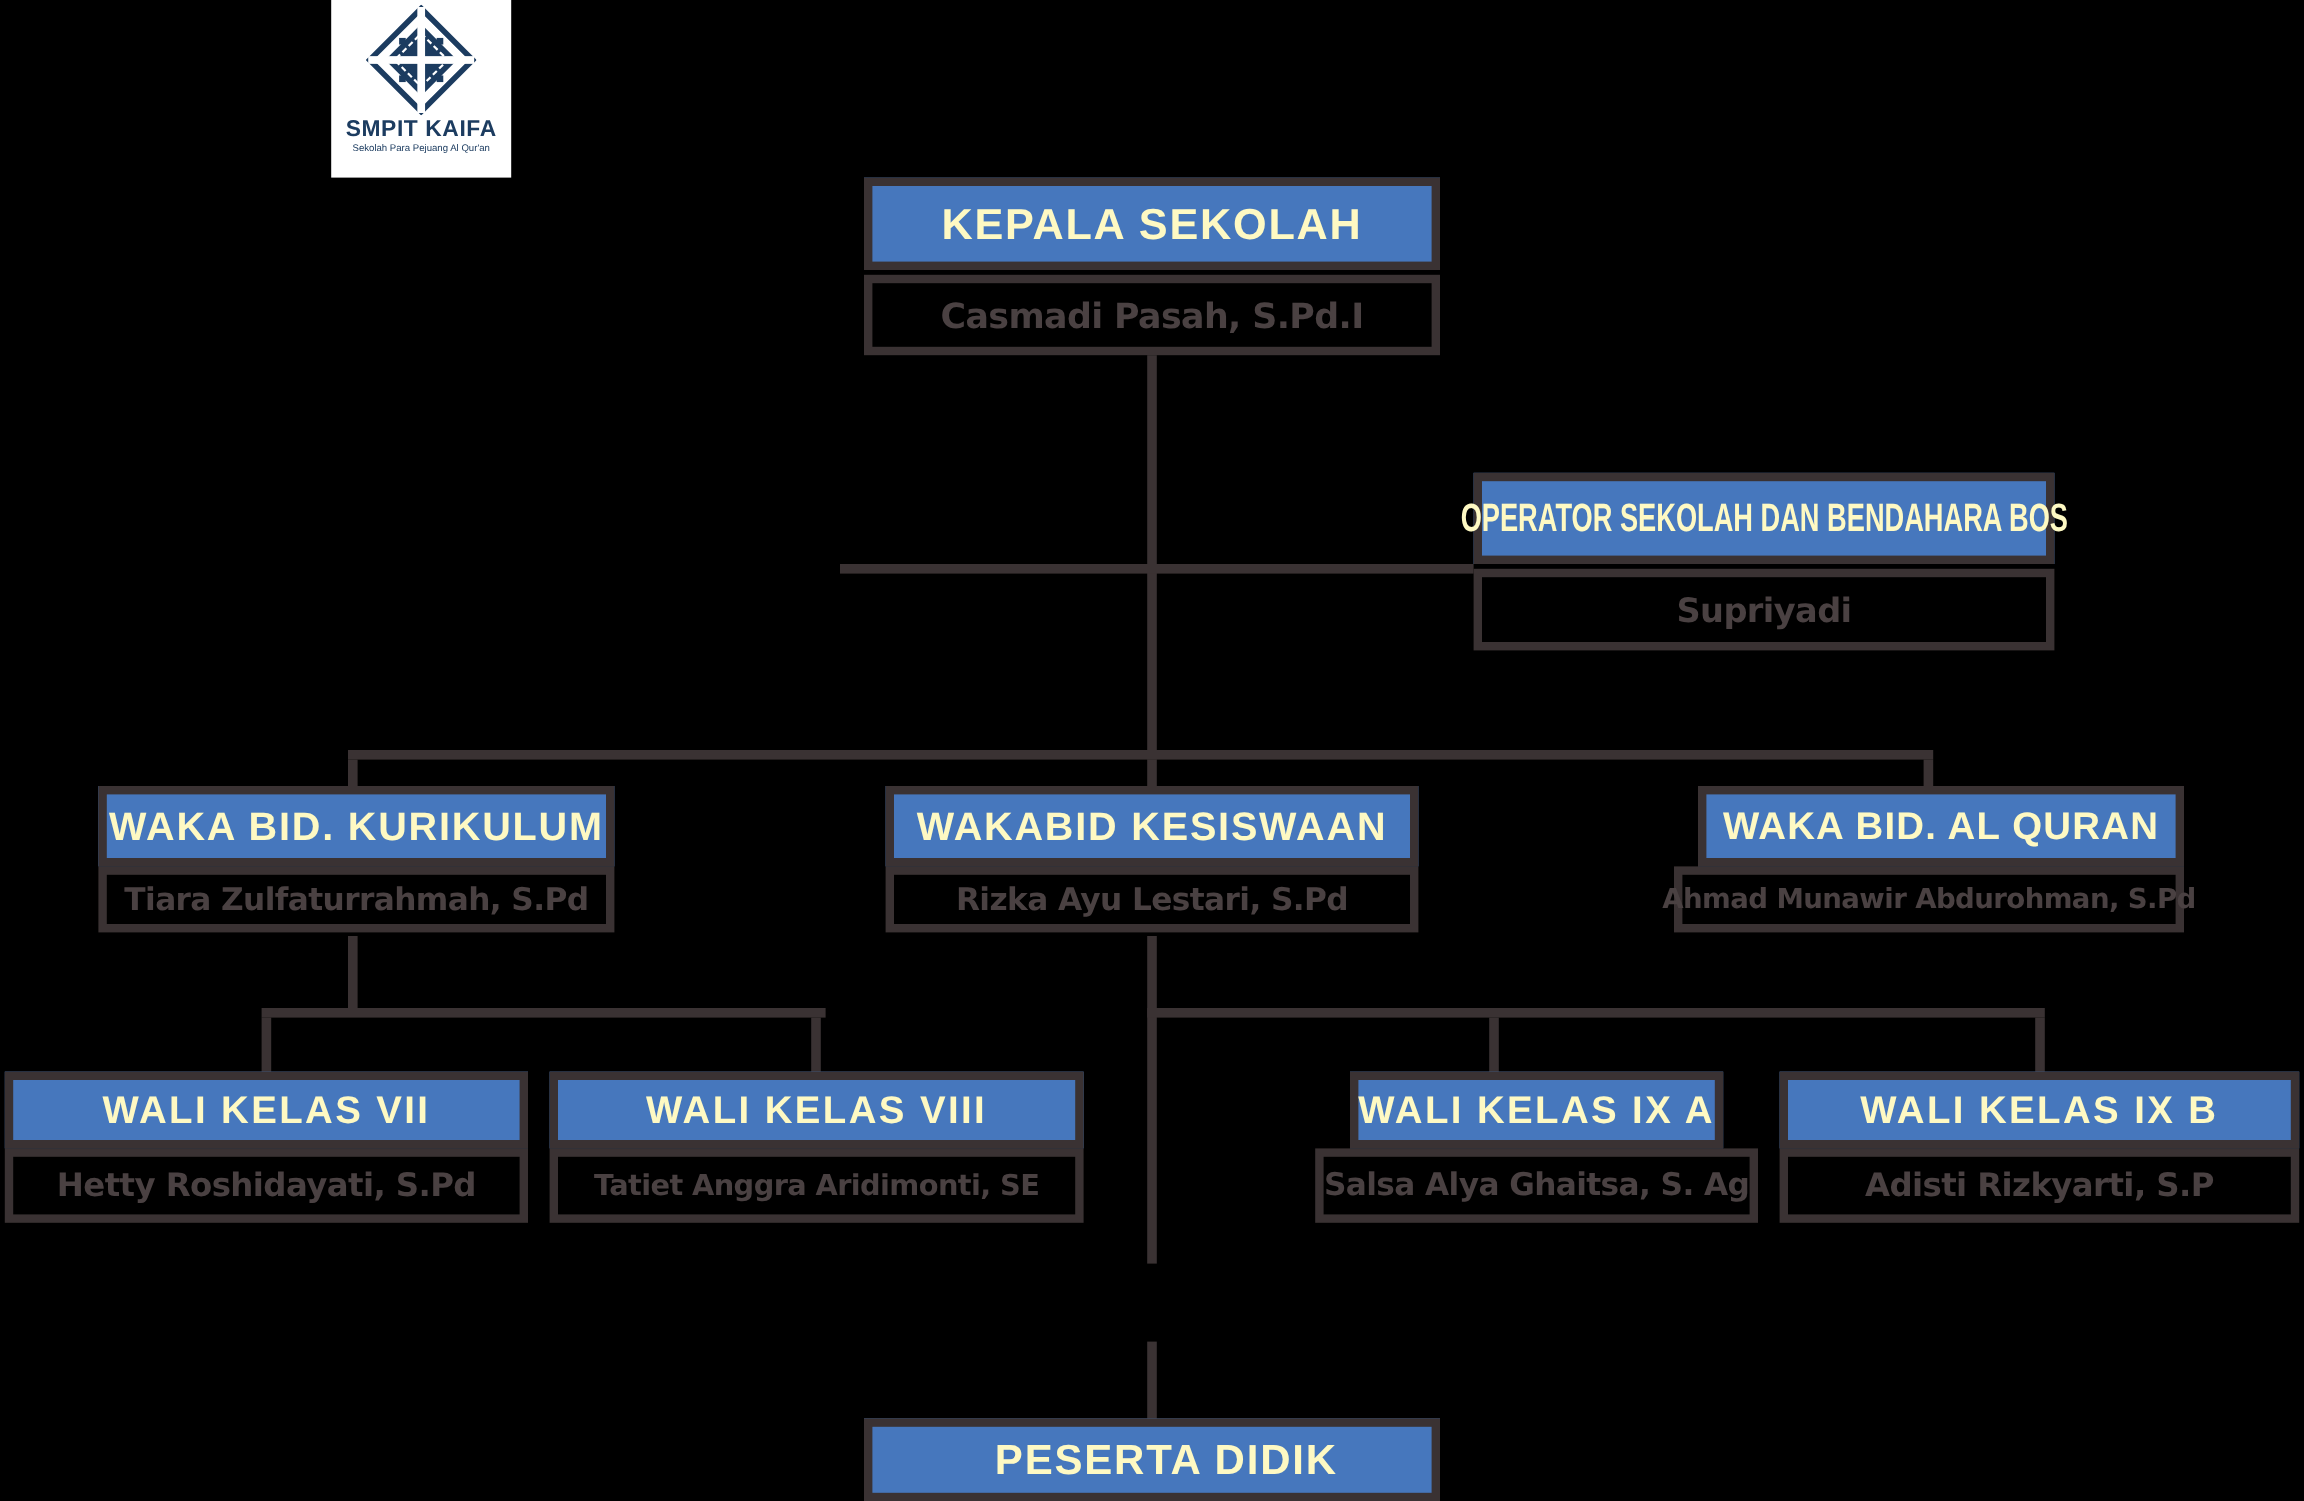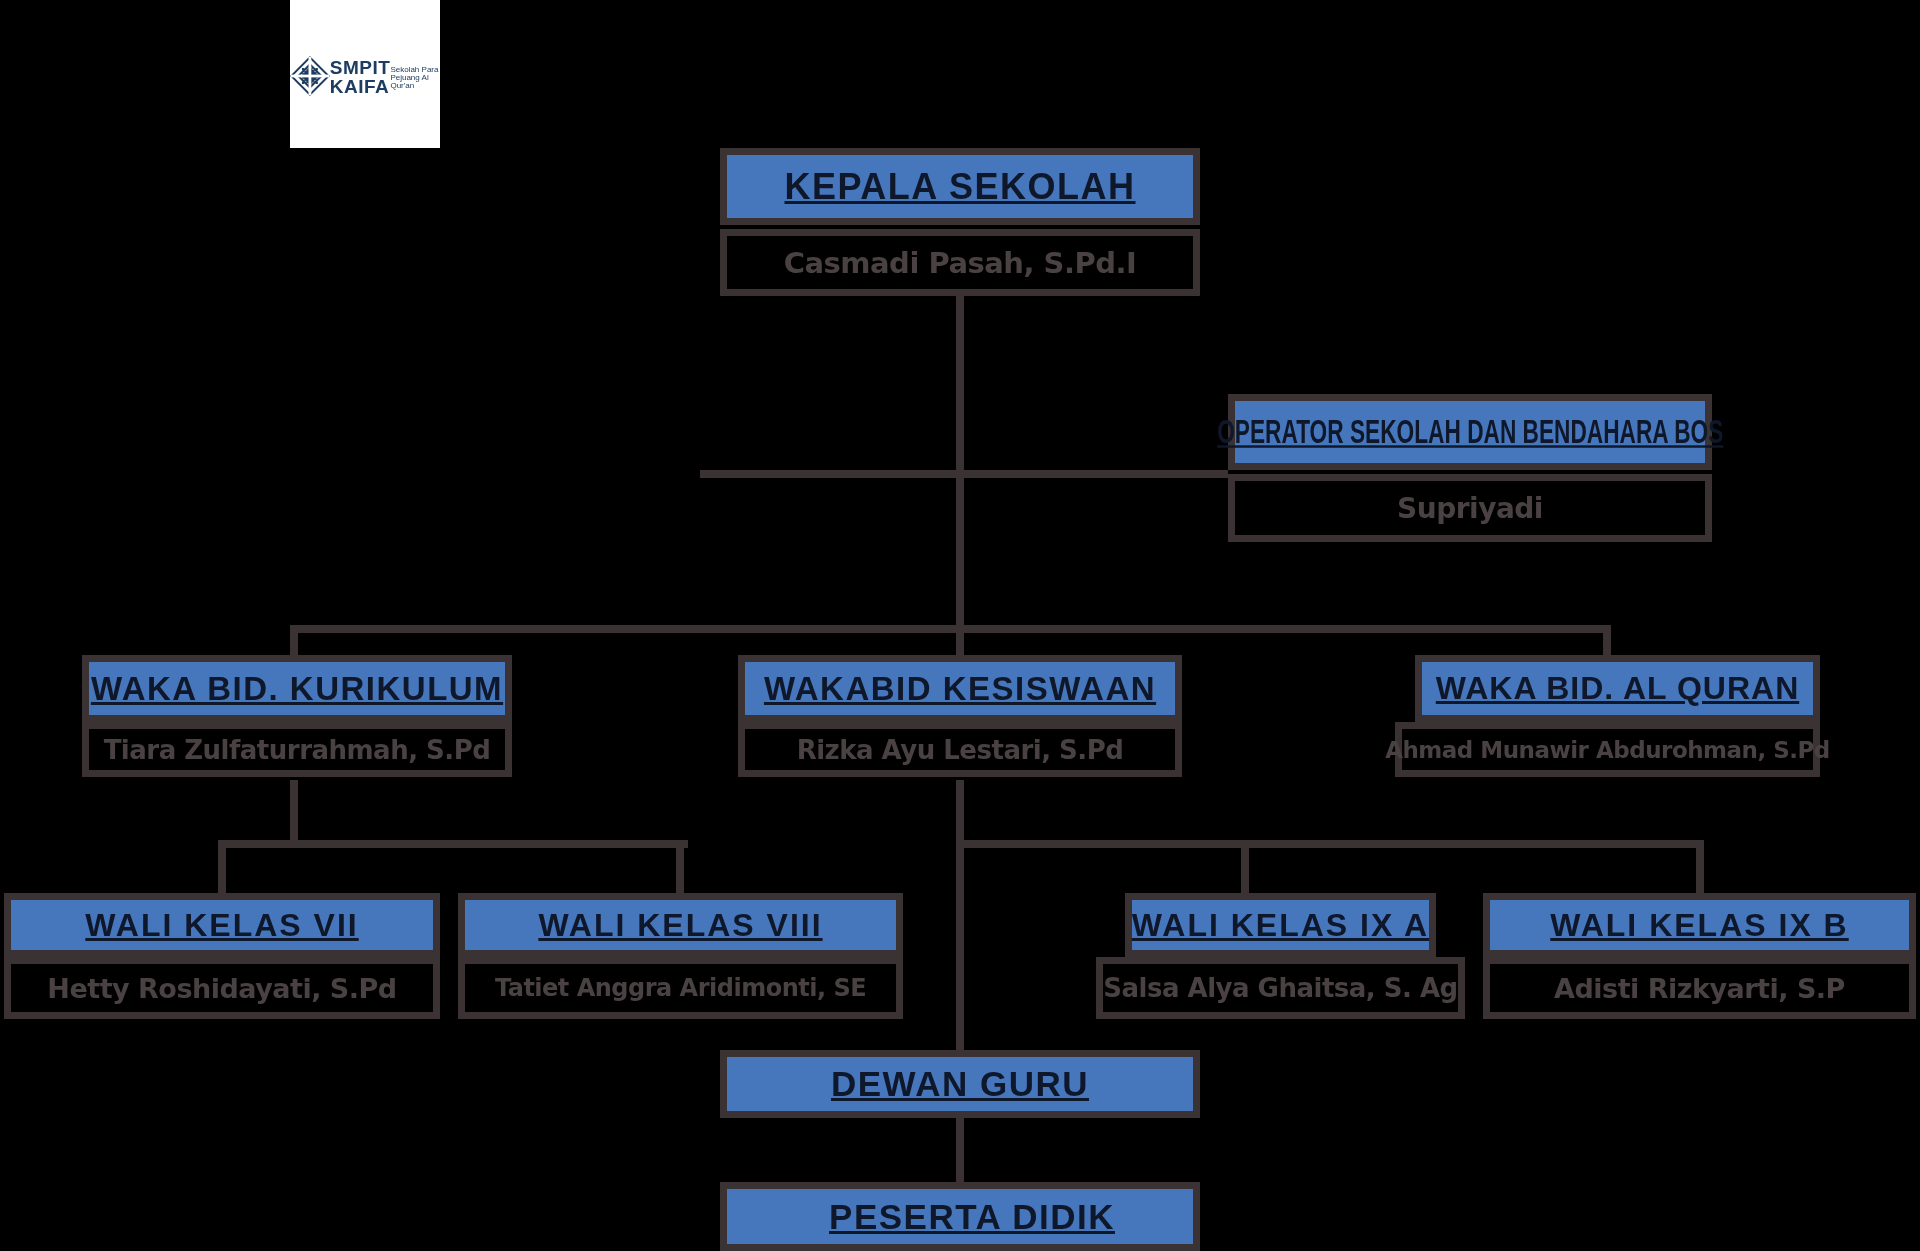--- a/index.html
+++ b/index.html
@@ -12,32 +12,32 @@
 
   
   .heading{position:absolute;left:0;top:2px;width:100%;text-align:center;
            color:var(--muted,#4C4344);font-weight:bold;}
   .heading .t1{display:block;font-size:62px;line-height:1.0;white-space:nowrap;
                transform:scale(0.80,1.14);transform-origin:50% 0;letter-spacing:0px;}
   .heading .t2{display:block;font-size:40px;line-height:1.0;white-space:nowrap;
                transform:scale(0.84,1.10);transform-origin:50% 0;margin-top:8px;}
 
   
-  .logo{position:absolute;left:290px;top:0;width:150px;height:148px;background:#ffffff;
-        display:flex;flex-direction:row;align-items:center;box-sizing:border-box;padding-top:4px;}
+  .logo{position:absolute;left:276px;top:0;width:150px;height:148px;background:#ffffff;
+        display:flex;flex-direction:column;align-items:center;box-sizing:border-box;padding-top:4px;}
   .logo .emblem{width:92px;height:92px;}
   .logo .lname{color:var(--navy,#1C3C60);font-weight:bold;font-size:19px;letter-spacing:0.5px;
                line-height:1;margin-top:2px;}
   .logo .ltag{color:var(--navy,#1C3C60);font-size:8px;margin-top:3px;line-height:1;}
 
   
   .unit{position:absolute;display:flex;flex-direction:column;}
   .tbox{box-sizing:border-box;border:7px solid var(--line,#3A3233);background:var(--blue,#4677BD);
-        color:#0f172a;font-weight:bold;display:flex;align-items:center;justify-content:center;
-        letter-spacing:1.5px;white-space:nowrap;text-decoration:underline;}
+        color:#fef9c3;font-weight:bold;display:flex;align-items:center;justify-content:center;
+        letter-spacing:1.5px;white-space:nowrap;}
   .nbox{box-sizing:border-box;border:7px solid var(--line,#3A3233);background:transparent;
         color:var(--muted,#473E3E);font-weight:bold;display:flex;align-items:center;justify-content:center;
         font-family:"DejaVu Sans",sans-serif;letter-spacing:-0.5px;white-space:nowrap;}
 
   #u-kepala{left:720px;top:148px;width:480px;}
   #u-kepala .tbox{height:77px;font-size:36px;}
   #u-kepala .nbox{height:67px;font-size:29px;margin-top:4px;}
 
   #u-staff{left:208px;top:394px;width:492px;}
   #u-staff .tbox{height:76px;font-size:34px;letter-spacing:2px;}
@@ -168,21 +168,18 @@
   <div class="unit row3" id="u-wali9a">
     <div class="tbox">WALI KELAS IX A</div>
     <div class="nbox">Salsa Alya Ghaitsa, S. Ag</div>
   </div>
 
   <div class="unit row3" id="u-wali9b">
     <div class="tbox">WALI KELAS IX B</div>
     <div class="nbox">Adisti Rizkyarti, S.P</div>
   </div>
 
-  <div class="unit" id="u-dewan">
-    <div class="tbox">DEWAN GURU</div>
-  </div>
 
   <div class="unit" id="u-peserta">
     <div class="tbox">PESERTA DIDIK</div>
   </div>
 
 </div>
 
 </body></html>

